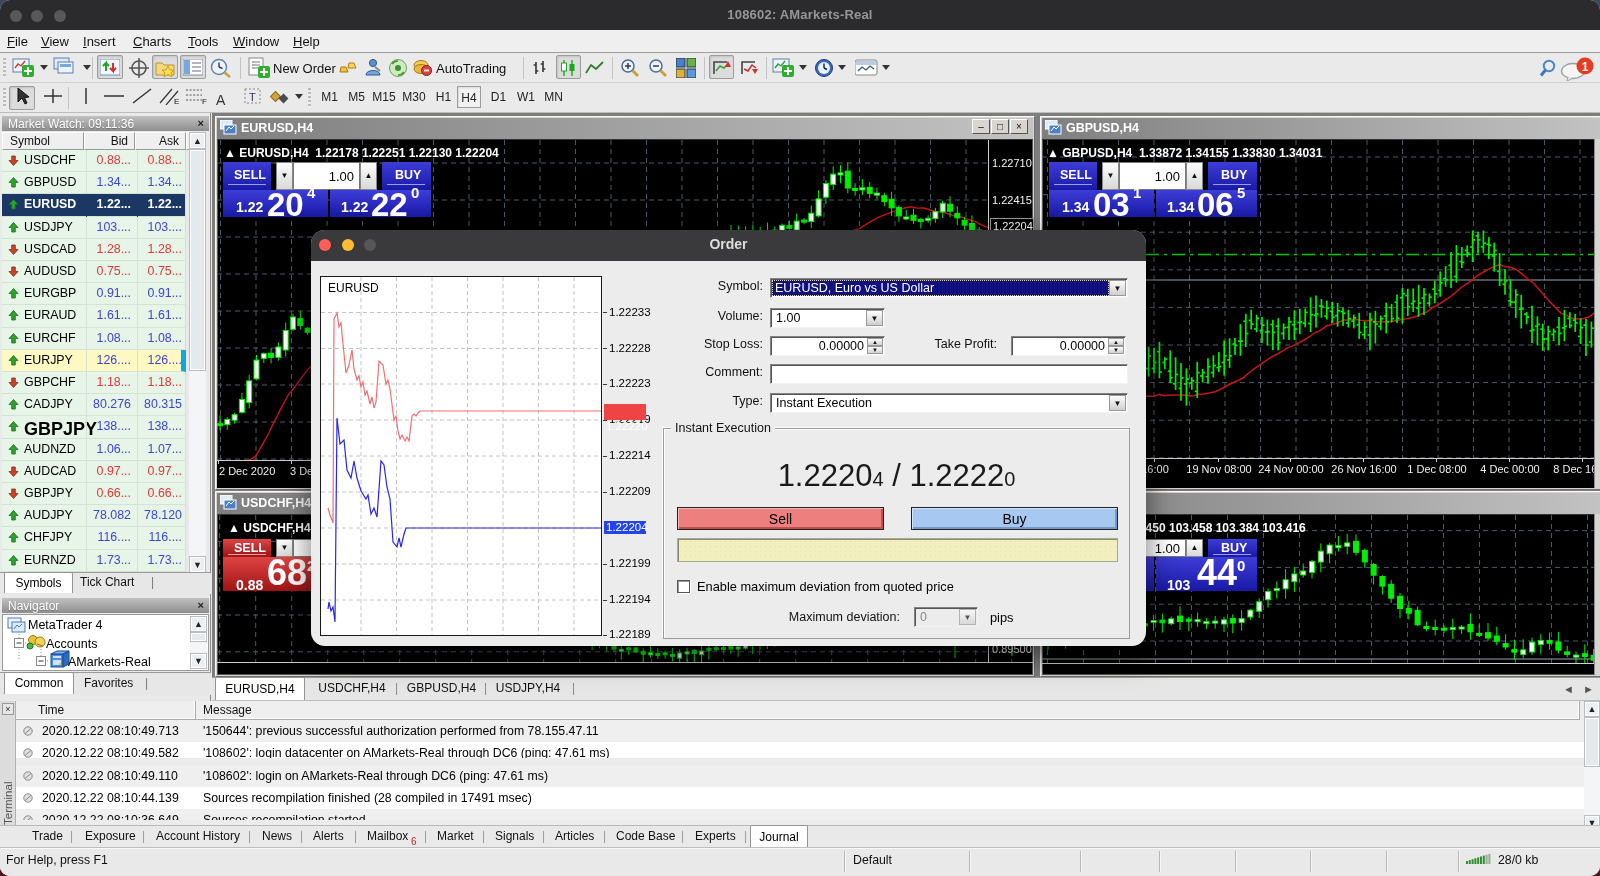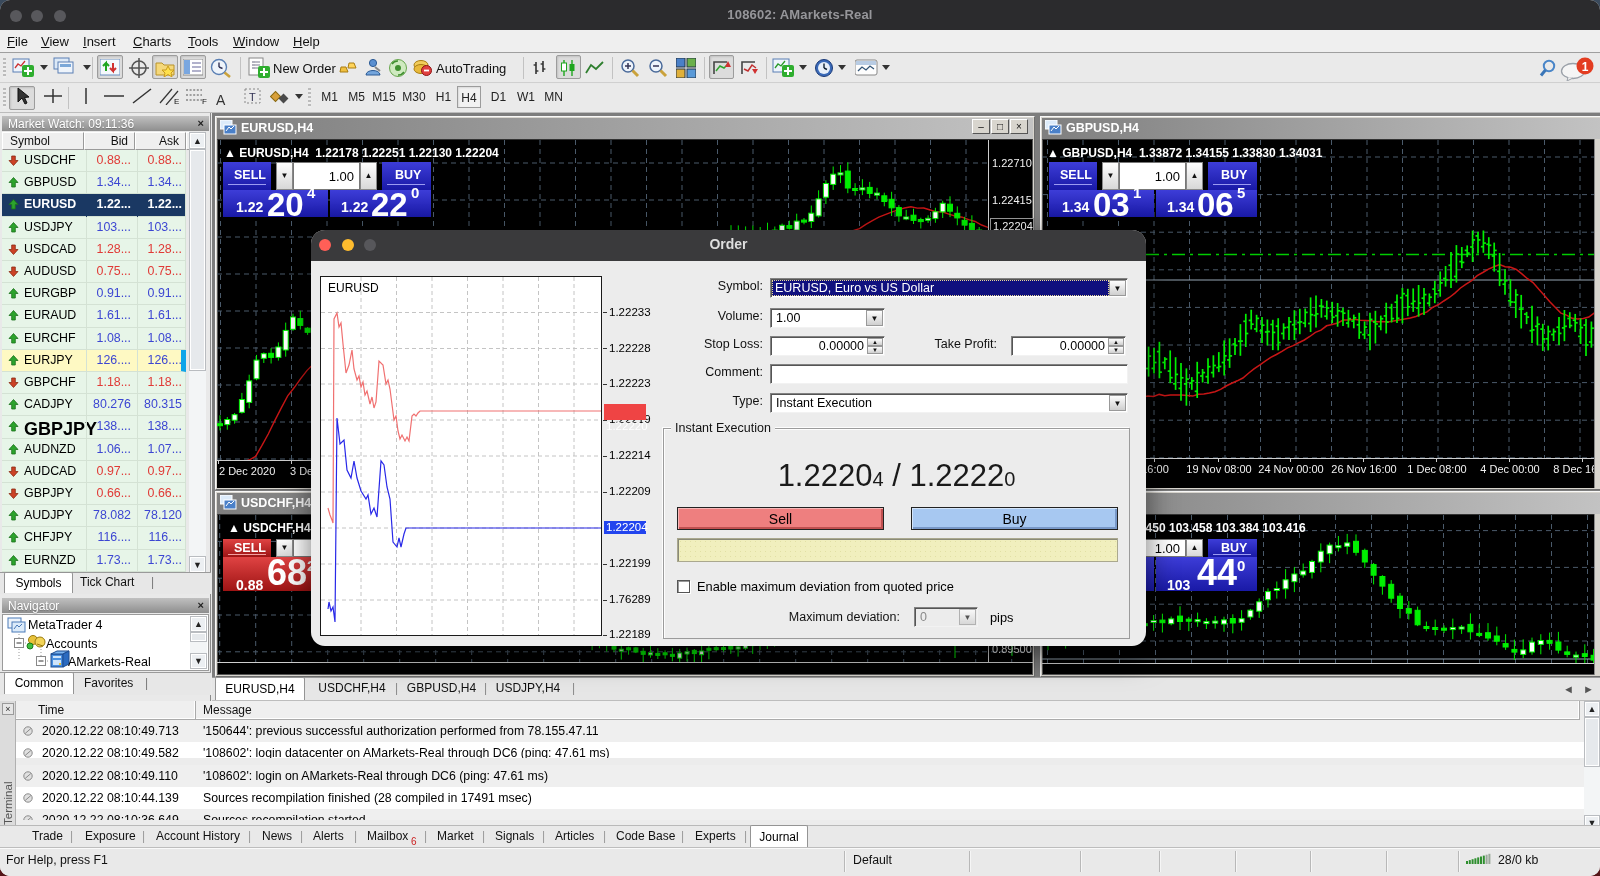--- a/index.html
+++ b/index.html
@@ -1804,21 +1804,21 @@
       <div class="abs" style="left:298px;top:147px;font-size:11.5px;color:#000">1.22223</div>
       <div class="abs" style="left:292px;top:154px;width:4px;height:1px;background:#333"></div>
       <div class="abs" style="left:298px;top:183px;font-size:11.5px;color:#000">1.22219</div>
       <div class="abs" style="left:292px;top:190px;width:4px;height:1px;background:#333"></div>
       <div class="abs" style="left:298px;top:219px;font-size:11.5px;color:#000">1.22214</div>
       <div class="abs" style="left:292px;top:226px;width:4px;height:1px;background:#333"></div>
       <div class="abs" style="left:298px;top:255px;font-size:11.5px;color:#000">1.22209</div>
       <div class="abs" style="left:292px;top:262px;width:4px;height:1px;background:#333"></div>
       <div class="abs" style="left:298px;top:327px;font-size:11.5px;color:#000">1.22199</div>
       <div class="abs" style="left:292px;top:334px;width:4px;height:1px;background:#333"></div>
-      <div class="abs" style="left:298px;top:363px;font-size:11.5px;color:#000">1.76289</div>
+      <div class="abs" style="left:298px;top:363px;font-size:11.5px;color:#000">1.22194</div>
       <div class="abs" style="left:292px;top:370px;width:4px;height:1px;background:#333"></div>
       <div class="abs" style="left:298px;top:398px;font-size:11.5px;color:#000">1.22189</div>
       <div class="abs" style="left:292px;top:405px;width:4px;height:1px;background:#333"></div>
       <div class="abs" style="left:293px;top:174px;width:42px;height:13px;background:#ef4444;color:#fff;font-size:11.5px;padding:16px 0 0 2px">1.22220</div>
       <div class="abs" style="left:293px;top:291px;width:42px;height:13px;background:#2244ee;color:#fff;font-size:11.5px;padding:0 0 0 2px">1.22204</div>
       <div class="abs fldlbl" style="left:302px;top:49px;width:150px">Symbol:</div>
       <div class="abs fldlbl" style="left:302px;top:79px;width:150px">Volume:</div>
       <div class="abs fldlbl" style="left:302px;top:107px;width:150px">Stop Loss:</div>
       <div class="abs fldlbl" style="left:536px;top:107px;width:150px">Take Profit:</div>
       <div class="abs fldlbl" style="left:302px;top:135px;width:150px">Comment:</div>

